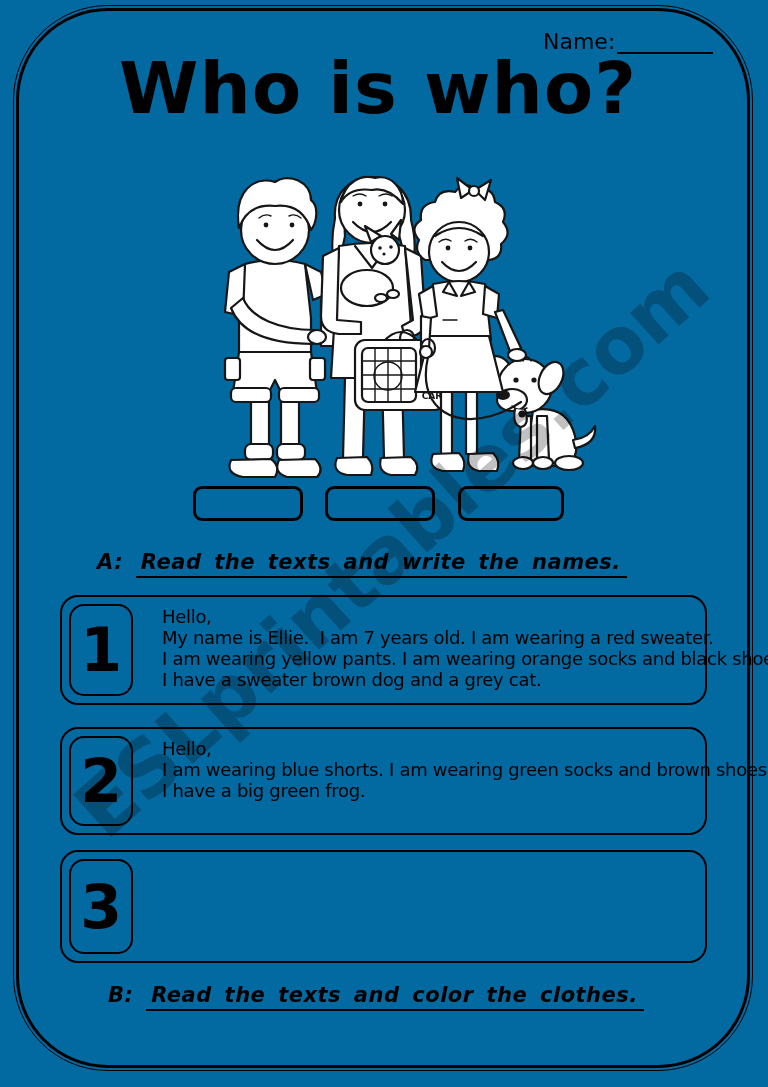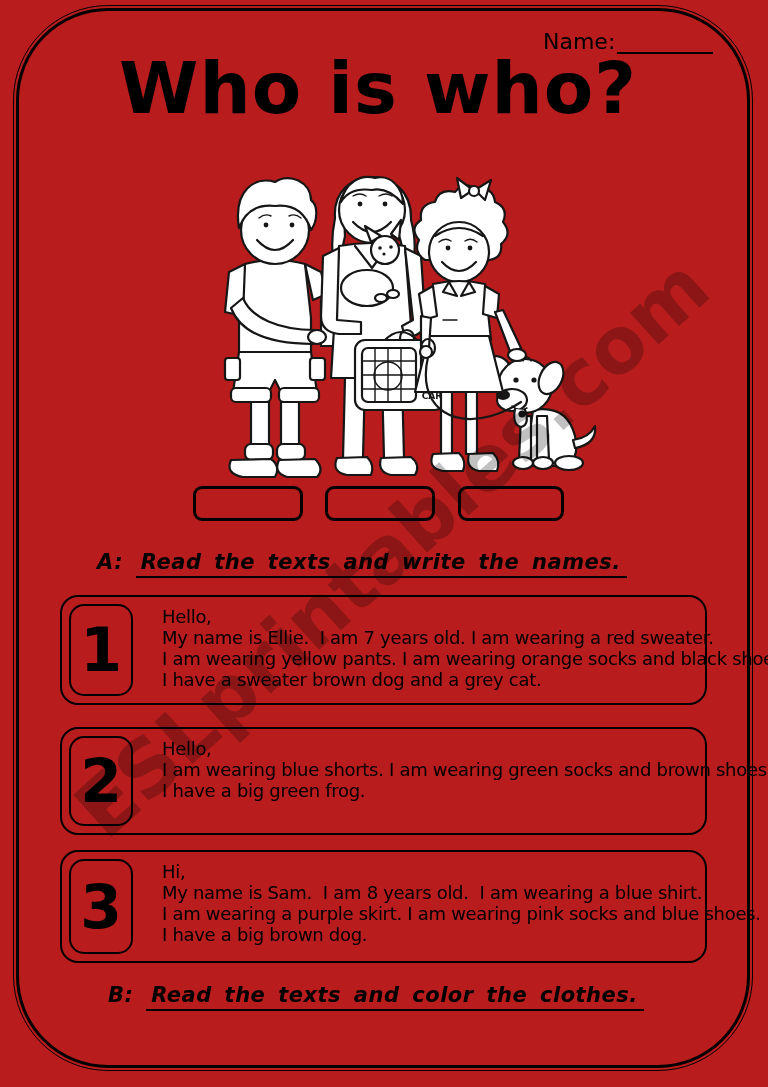--- a/index.html
+++ b/index.html
@@ -1,17 +1,17 @@
 <!DOCTYPE html>
 <html><head>
 <meta charset="utf-8">
 <style>
   html,body{margin:0;padding:0;background:#ffffff;}
   .page{
-    position:relative;width:768px;height:1087px;background:#b91c1c;overflow:hidden;
+    position:relative;width:768px;height:1087px;background:#0369a1;overflow:hidden;
     font-family:"DejaVu Sans","Liberation Sans",sans-serif;color:#000;
   }
   .page-border{
     position:absolute;left:16px;top:8px;width:734px;height:1060px;
     border:3px solid #000;border-radius:92px;outline:1px solid #000;outline-offset:2px;
     box-sizing:border-box;
   }
   .name-row{position:absolute;left:543px;top:28px;font-size:22px;}
   .name-line{display:inline-block;width:96px;height:24px;border-bottom:2px solid #000;vertical-align:bottom;margin-left:2px;}
   .title{
@@ -240,26 +240,20 @@
       <div class="tline">Hello,</div>
       <div class="tline">I am wearing blue shorts. I am wearing green socks and brown shoes.</div>
       <div class="tline">I have a big green frog.</div>
     </div>
   </div>
 
   <div class="card c3">
     <div class="num-box">
       <span class="num">3</span>
     </div>
-    <div class="card-text">
-      <div class="tline">Hi,</div>
-      <div class="tline">My name is Sam.  I am 8 years old.  I am wearing a blue shirt.</div>
-      <div class="tline">I am wearing a purple skirt. I am wearing pink socks and blue shoes.</div>
-      <div class="tline">I have a big brown dog.</div>
-    </div>
   </div>
 
   <div class="sec-head sec-b">
     <span>B:</span>
     <span class="instr">Read the texts and color the clothes.</span>
   </div>
 
   <div class="watermark">ESLprintables.com</div>
 </div>
 

